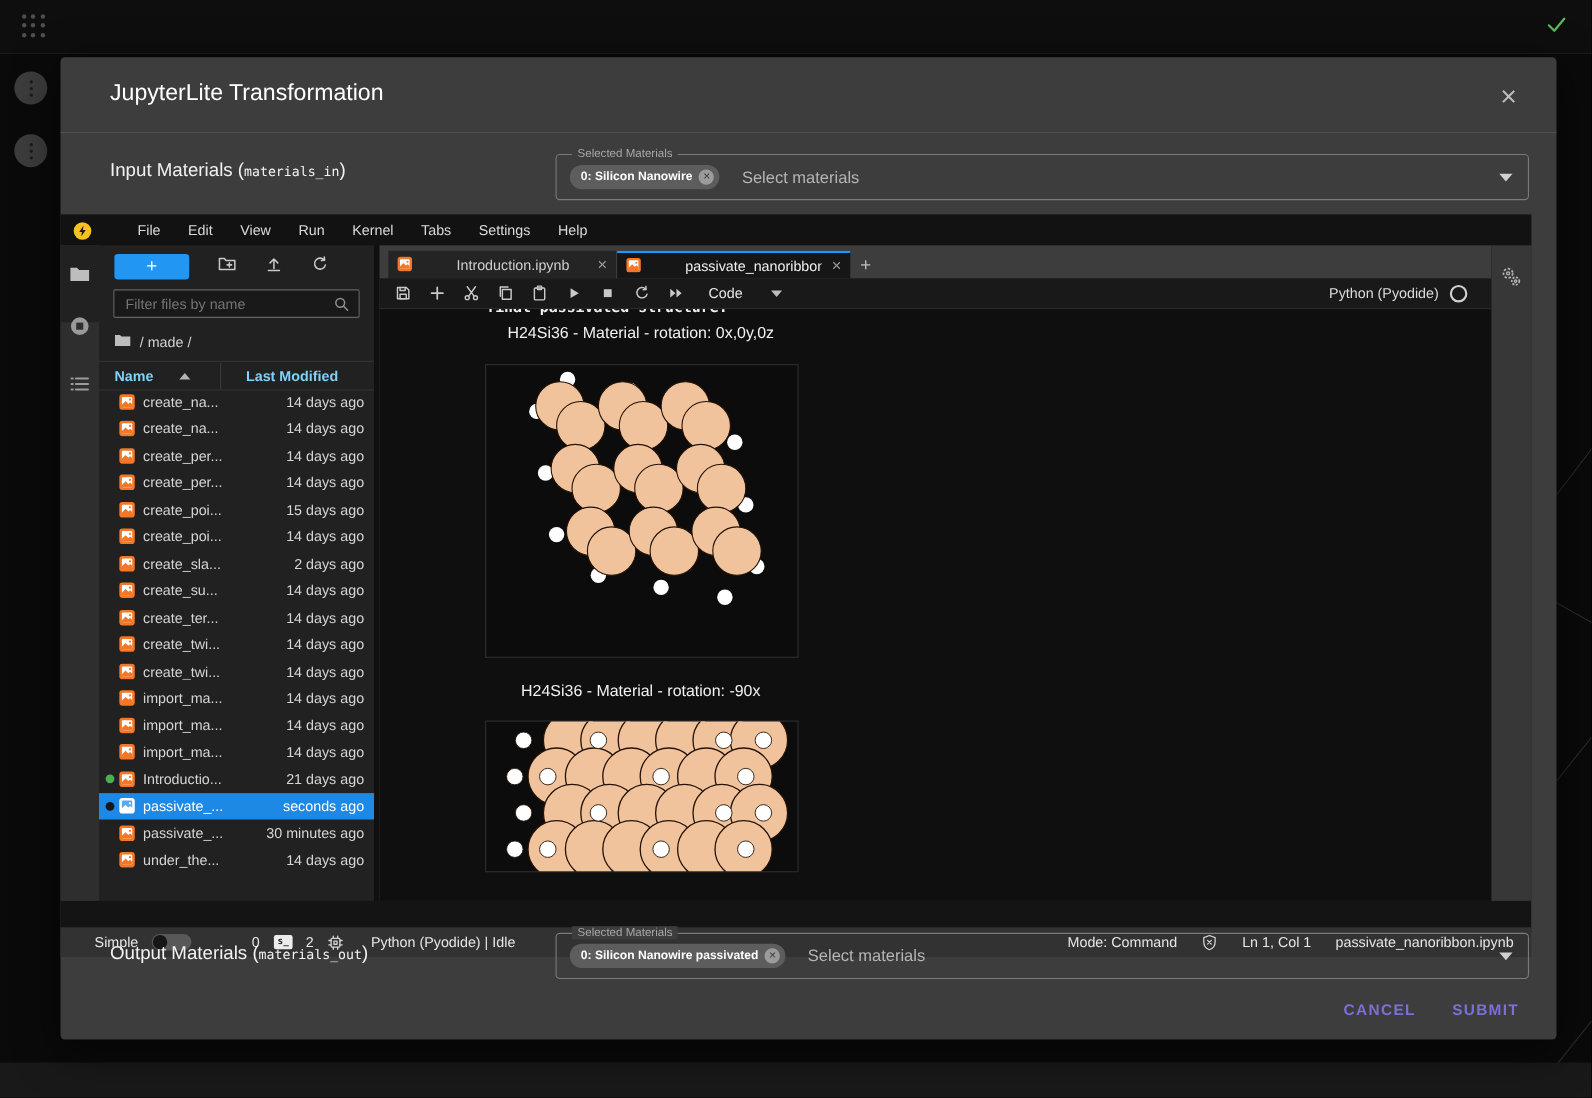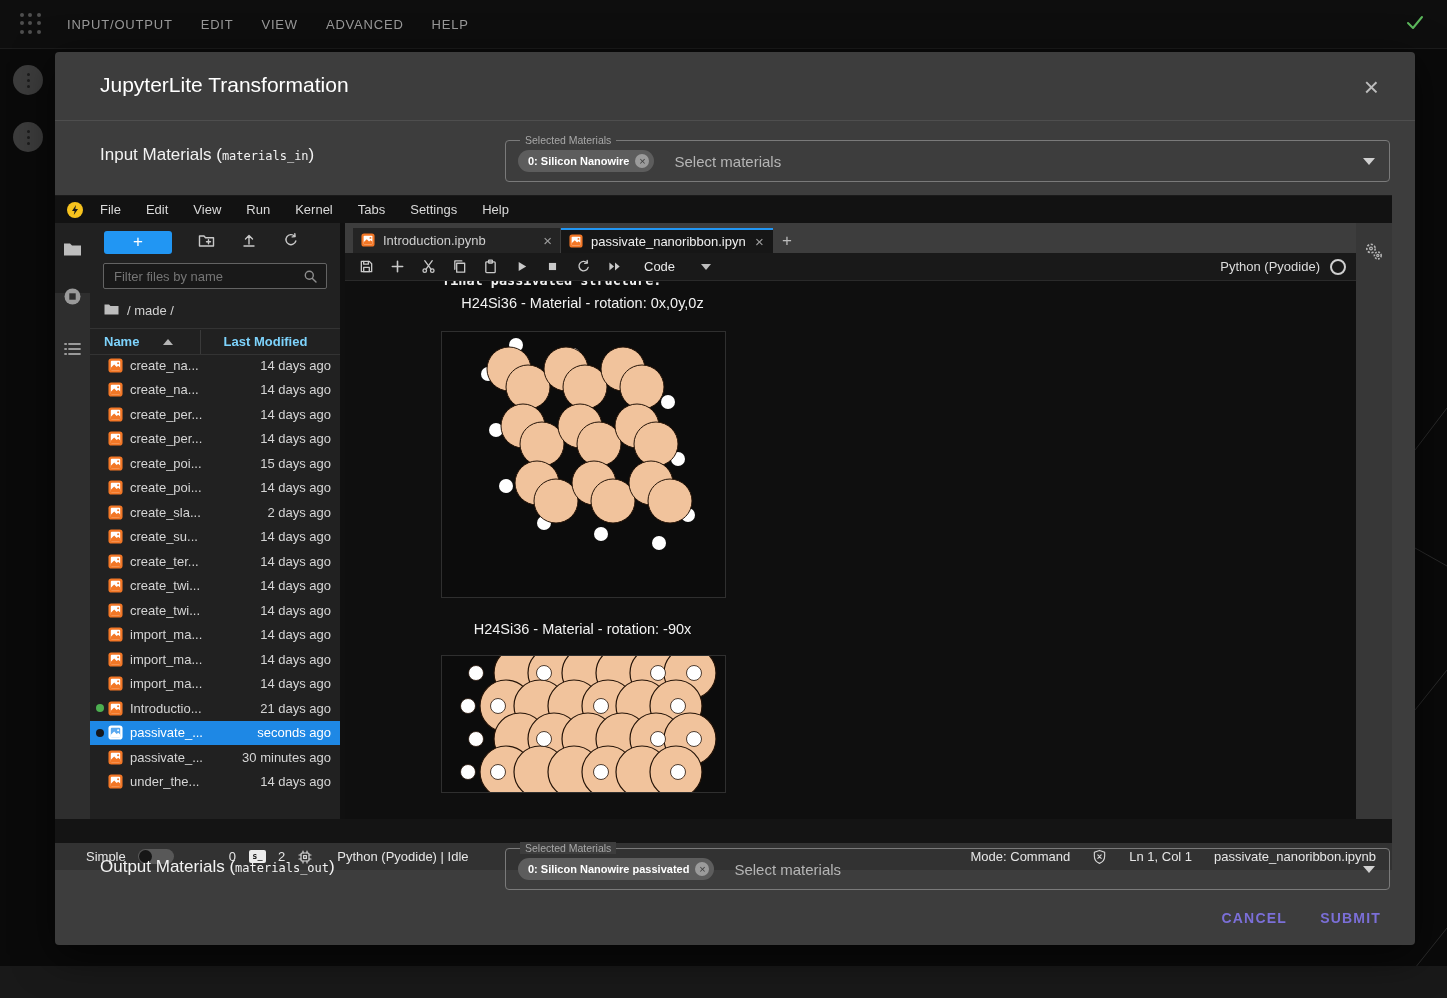--- a/index.html
+++ b/index.html
@@ -33,21 +33,21 @@
   .mat-field{position:absolute;left:450px;width:885px;height:42px;border:1px solid #7a7a7a;border-radius:4px;box-sizing:border-box;display:flex;align-items:center;padding:0 14px 0 12px;}
   .mat-legend{position:absolute;left:14px;top:-7px;background:#3d3d3d;padding:0 5px;font-size:10.5px;color:#a8a8a8;line-height:12px;}
   .chip{height:22px;border-radius:11px;background:#5d5d5d;display:flex;align-items:center;padding:0 5px 0 10px;gap:6px;}
   .chip .chip-label{font-size:11px;color:#fff;font-weight:bold;white-space:nowrap;}
   .chip .chip-x{width:14px;height:14px;border-radius:50%;background:#9b9b9b;color:#3d3d3d;font-size:11px;line-height:14px;text-align:center;cursor:pointer;}
   .mat-placeholder{margin-left:20px;font-size:15px;color:#b5b5b5;flex:1;}
   .caret-down{width:0;height:0;border-left:6px solid transparent;border-right:6px solid transparent;border-top:7px solid #d0d0d0;cursor:pointer;}
 
   
   #jlab{position:absolute;left:0;top:143px;width:1337px;height:650px;background:#141414;border-top:1px solid #1a1a1a;border-bottom:1px solid #1a1a1a;}
-  #jl-menubar{position:absolute;left:0;top:0;width:100%;height:27px;background:#121212;display:flex;align-items:center;}
+  #jl-menubar{position:absolute;left:0;top:0;width:100%;height:27px;background:#121212;display:flex;align-items:center;gap:25px;}
   #jl-logo{width:16px;height:16px;border-radius:50%;background:#f7c31e;margin-left:12px;position:relative;}
   #jl-menu{display:flex;gap:25px;margin-left:17px;}
   #jl-menu span{font-size:13px;color:#dadada;cursor:default;}
 
   #jl-main{position:absolute;left:0;top:27px;width:100%;height:596px;}
 
   
   #side-strip{position:absolute;left:0;top:0;width:35px;height:596px;background:#2e2e2e;}
   #side-strip .active-zone{position:absolute;left:0;top:0;width:35px;height:70px;background:#212121;}
   .strip-icon{position:absolute;left:8px;}
@@ -80,27 +80,27 @@
   .frow.selected .nb-art{fill:#fff;}
   .fname{margin-left:7px;flex:1;white-space:nowrap;overflow:hidden;}
   .fmod{white-space:nowrap;text-align:right;}
 
   #splitter{position:absolute;left:285px;top:0;width:5px;height:596px;background:#101010;}
 
   
   #nbarea{position:absolute;left:290px;top:0;width:1011px;height:596px;background:#3d3d3d;}
   #tabbar{position:absolute;left:0;top:0;width:100%;height:30px;display:flex;align-items:flex-end;gap:1px;padding-left:8px;box-sizing:border-box;}
   .tab{height:25px;display:flex;align-items:center;padding:0 8px 0 8px;gap:7px;font-size:13px;cursor:pointer;box-sizing:border-box;}
-  .tab .tab-label{white-space:nowrap;overflow:hidden;max-width:155px;}
+  .tab .tab-label{white-space:nowrap;overflow:hidden;max-width:155px;margin-left:32px;}
   .tab .tab-x{color:#9e9e9e;font-size:15px;line-height:15px;margin-left:2px;}
   #tab1{background:#242424;color:#cfcfcf;width:207px;}
   #tab1 .tab-label{flex:1;}
   #tab2{background:#161616;color:#f0f0f0;border-top:2px solid #2196f3;width:212px;}
   #tab-add{width:26px;height:25px;color:#bdbdbd;font-size:17px;display:flex;align-items:center;justify-content:center;cursor:pointer;}
-  #nb-toolbar{position:absolute;left:0;top:30px;width:100%;height:28px;background:#191919;border-bottom:1px solid #2a2a2a;display:flex;align-items:center;box-sizing:border-box;padding:0 10px 0 14px;}
+  #nb-toolbar{position:absolute;left:0;top:30px;width:100%;height:28px;background:#191919;border-bottom:1px solid #2a2a2a;display:flex;align-items:center;box-sizing:border-box;padding:0 22px 0 14px;}
   .tb-icon{margin-right:16px;display:flex;cursor:pointer;}
   #cell-type{display:flex;align-items:center;gap:26px;margin-left:6px;cursor:pointer;}
   #cell-type span{font-size:13px;color:#e8e8e8;}
   #tb-right{margin-left:auto;display:flex;align-items:center;gap:10px;}
   #tb-kernel{font-size:13px;color:#dcdcdc;cursor:pointer;}
   #kernel-circle{width:12px;height:12px;border-radius:50%;border:2px solid #cfcfcf;cursor:pointer;}
 
   #nb-content{position:absolute;left:0;top:58px;width:100%;height:538px;background:#0f0f0f;overflow:hidden;}
   #clipped-line{position:absolute;left:97px;top:-9px;font-size:13.5px;font-weight:bold;color:#f0f0f0;}
   .fig-title{position:absolute;left:96px;width:283px;text-align:center;font-size:14.5px;color:#f2f2f2;}
@@ -143,27 +143,20 @@
     <div id="waffle">
       <i></i>
         <i></i>
         <i></i>
         <i></i>
         <i></i>
         <i></i>
         <i></i>
         <i></i>
         <i></i>
-    </div>
-    <div id="appmenu">
-      <span>INPUT/OUTPUT</span>
-      <span>EDIT</span>
-      <span>VIEW</span>
-      <span>ADVANCED</span>
-      <span>HELP</span>
     </div>
     <svg id="top-check" width="20" height="20" viewBox="0 0 20 20">
       <path d="M3 10 L8 15 L17 4" stroke="#5cb85c" stroke-width="2" fill="none" stroke-linecap="round" stroke-linejoin="round"></path>
     </svg>
   </div>
 
   <div class="bg-circle" style="top:65px;">
       <i></i>
       <i></i>
       <i></i>

